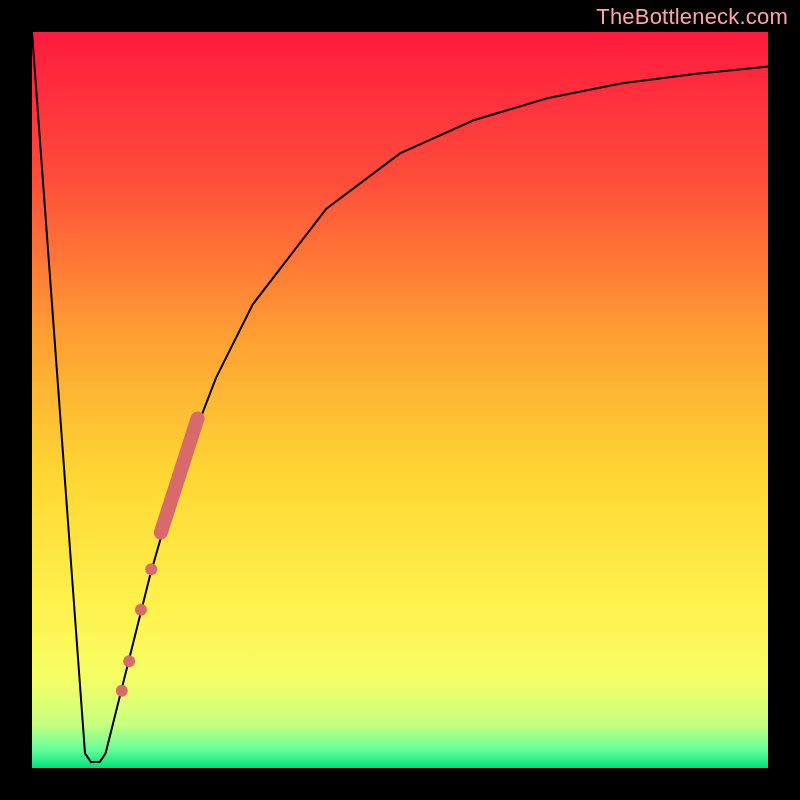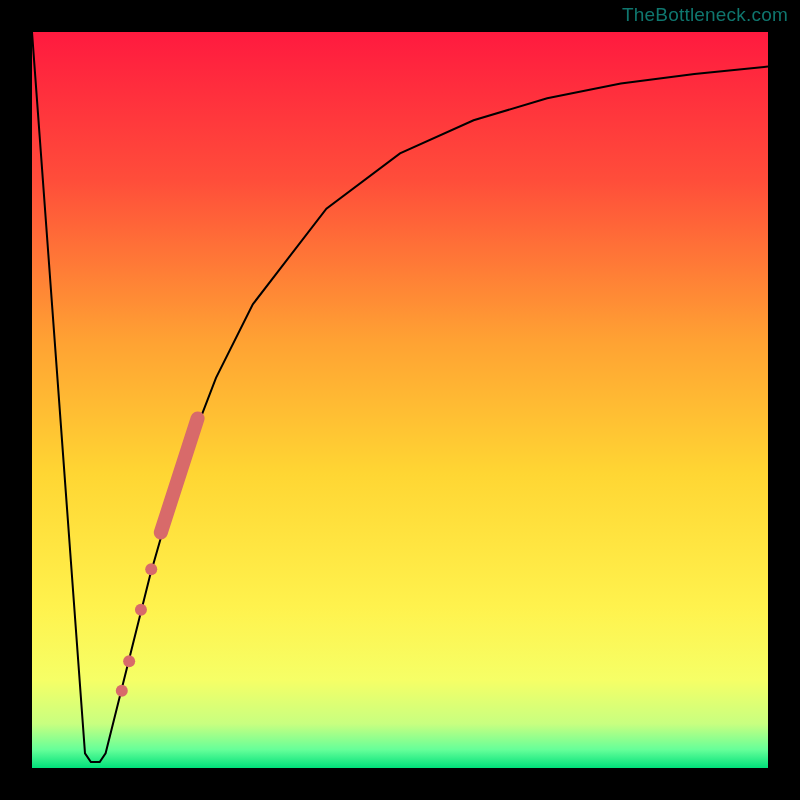--- a/index.html
+++ b/index.html
@@ -23,22 +23,22 @@
     left: 32px;
     width: 736px;
     height: 736px;
     overflow: hidden;
   }
   .watermark {
     position: absolute;
     top: 4px;
     right: 12px;
     font-family: Arial, Helvetica, sans-serif;
-    font-size: 19px;
-    color: #0f766e;
+    font-size: 22px;
+    color: #fca5a5;
     letter-spacing: 0.2px;
     font-weight: 500;
     margin-left: 30px;
   }
   svg { display: block; }
 </style>
 </head>
 <body>
 
 <div class="frame">

